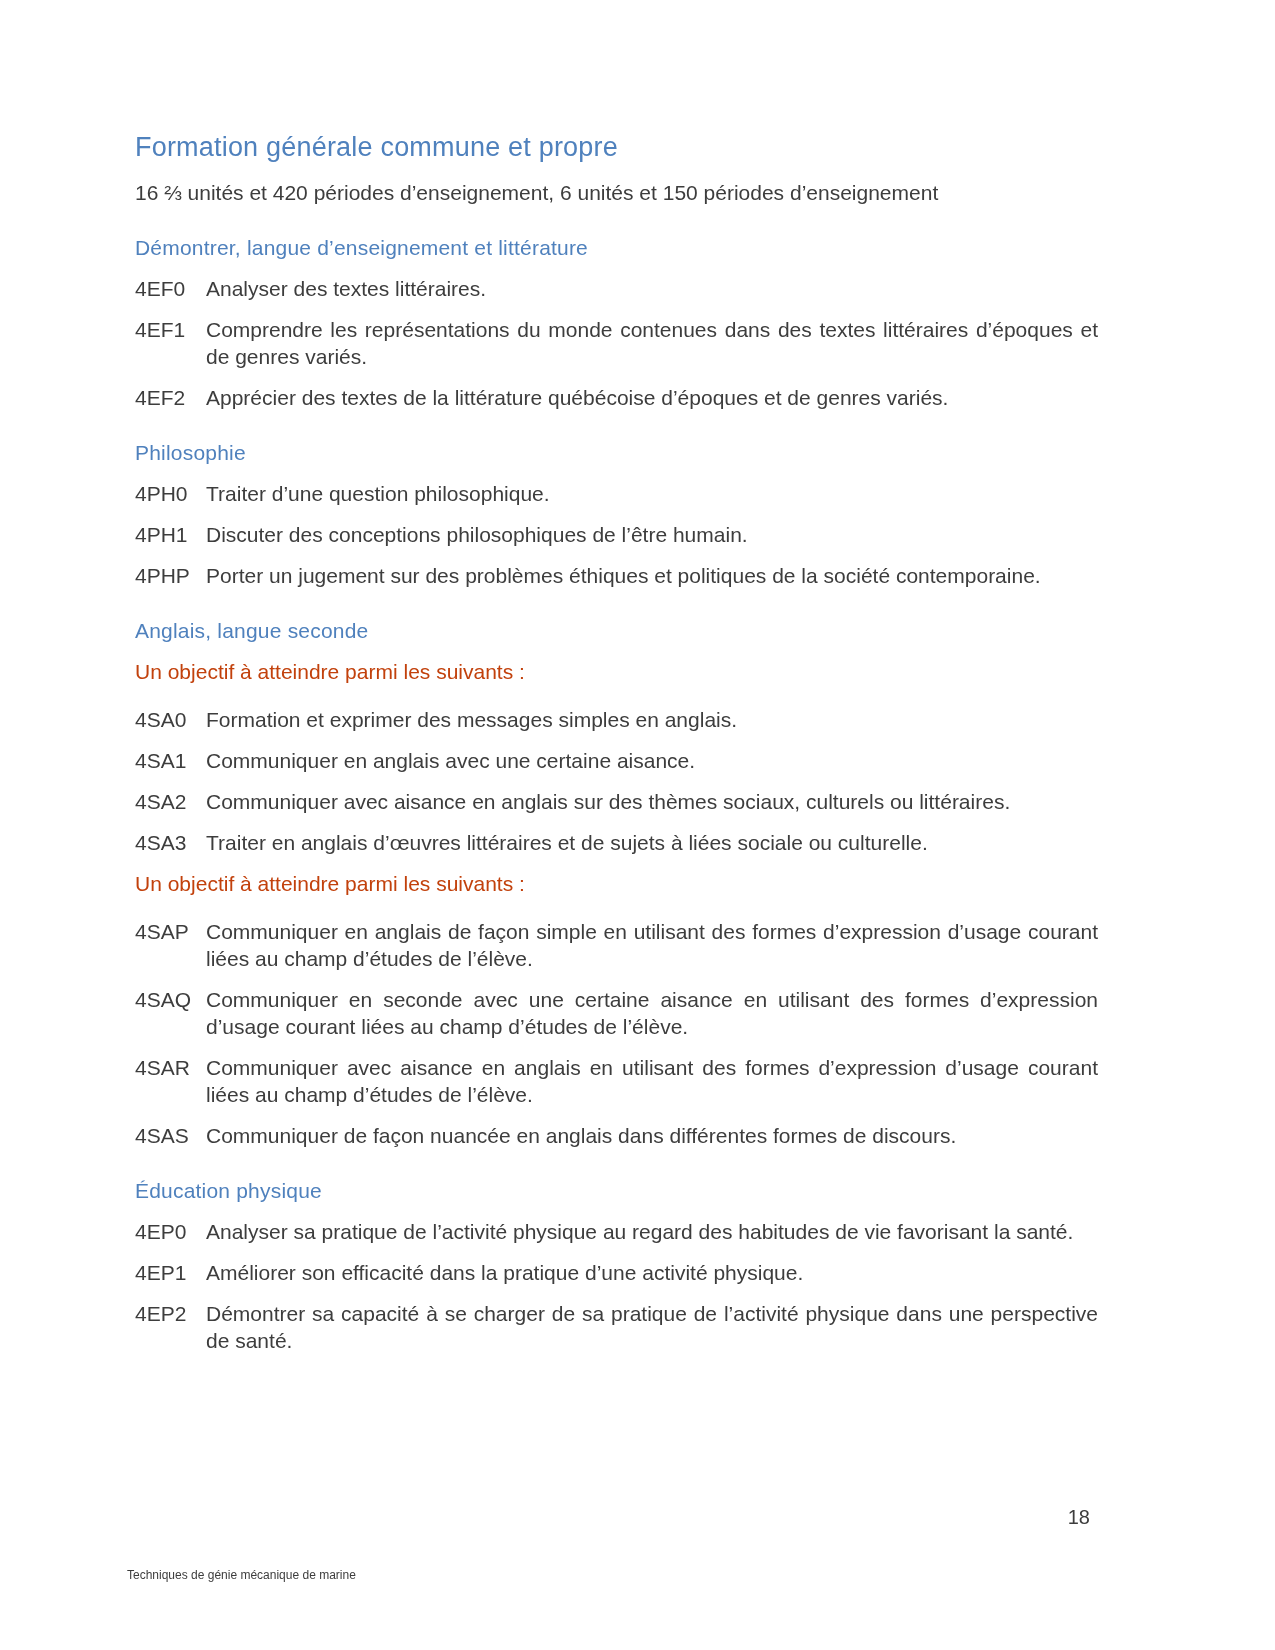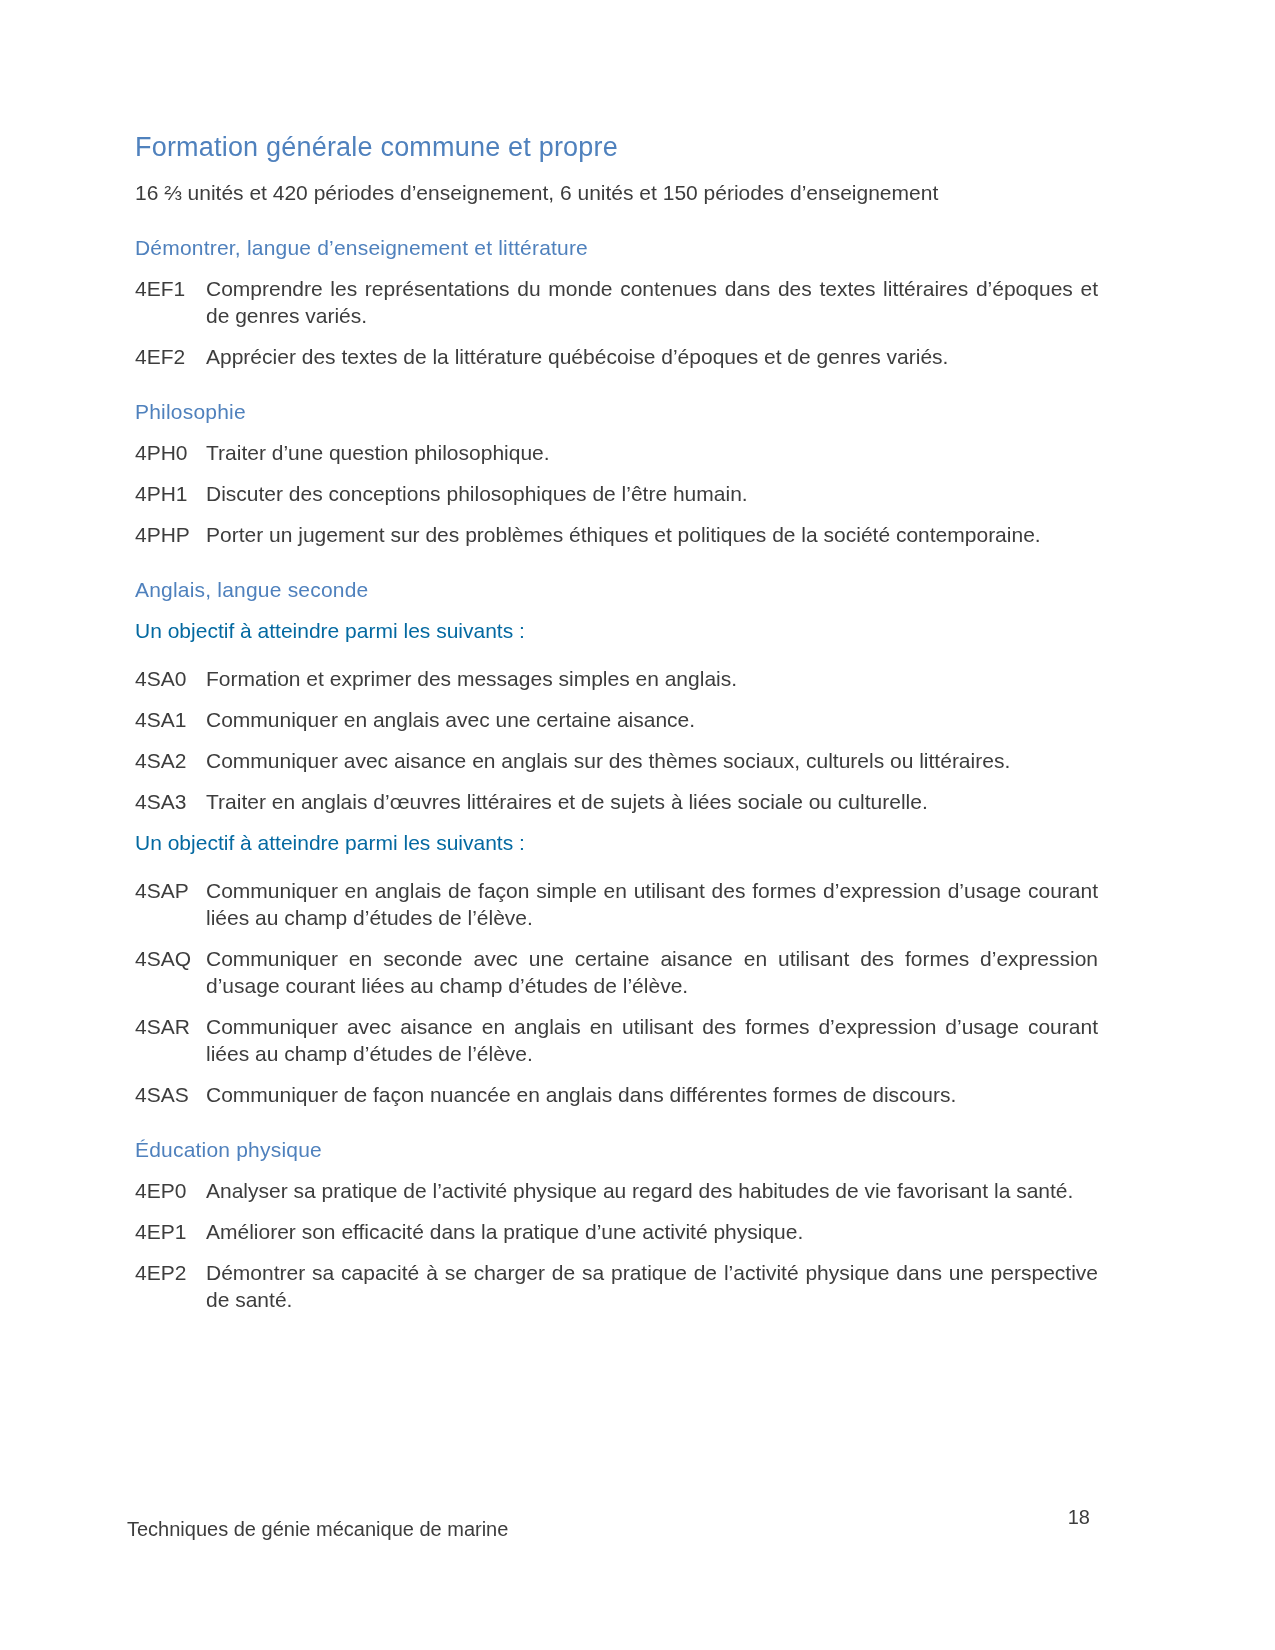--- a/index.html
+++ b/index.html
@@ -47,42 +47,42 @@
     margin: 0 0 15px 0;
     font-size: 21px;
     font-weight: 400;
     color: #4f81bd;
     letter-spacing: 0.2px;
   }
   .intro {
     margin: 0 0 21px 0;
     font-size: 21px;
     line-height: 27px;
-    color: #0369a1;
+    color: #c2410c;
   }
   .item {
     display: flex;
     margin: 0 0 14px 0;
     font-size: 21px;
     line-height: 27px;
   }
   .item-code {
     flex: 0 0 71px;
     color: #3d3d3d;
   }
   .item-text {
     flex: 1 1 auto;
     text-align: justify;
     color: #3d3d3d;
   }
   .footer-line {
     position: absolute;
     left: 127px;
-    top: 1518px;
-    font-size: 20px;
+    top: 1568px;
+    font-size: 12px;
     color: #3d3d3d;
   }
   .page-number {
     position: absolute;
     left: 127px;
     top: 1506px;
     width: 963px;
     text-align: right;
     font-size: 20px;
     color: #3d3d3d;
@@ -91,20 +91,24 @@
 </head>
 <body>
 
 <div class="page">
   <div class="content">
     <h1 class="doc-title">Formation générale commune et propre</h1>
     <p class="doc-subtitle">16 ⅔ unités et 420 périodes d’enseignement, 6 unités et 150 périodes d’enseignement</p>
     <div>
         <section class="section">
           <h2 class="section-heading">Démontrer, langue d’enseignement et littérature</h2>
+          <div class="item">
+            <span class="item-code">4EF0</span>
+            <span class="item-text">Analyser des textes littéraires.</span>
+          </div>
           <div class="item">
             <span class="item-code">4EF1</span>
             <span class="item-text">Comprendre les représentations du monde contenues dans des textes littéraires d’époques et de genres variés.</span>
           </div>
           <div class="item">
             <span class="item-code">4EF2</span>
             <span class="item-text">Apprécier des textes de la littérature québécoise d’époques et de genres variés.</span>
           </div>
         </section>
         <section class="section">

